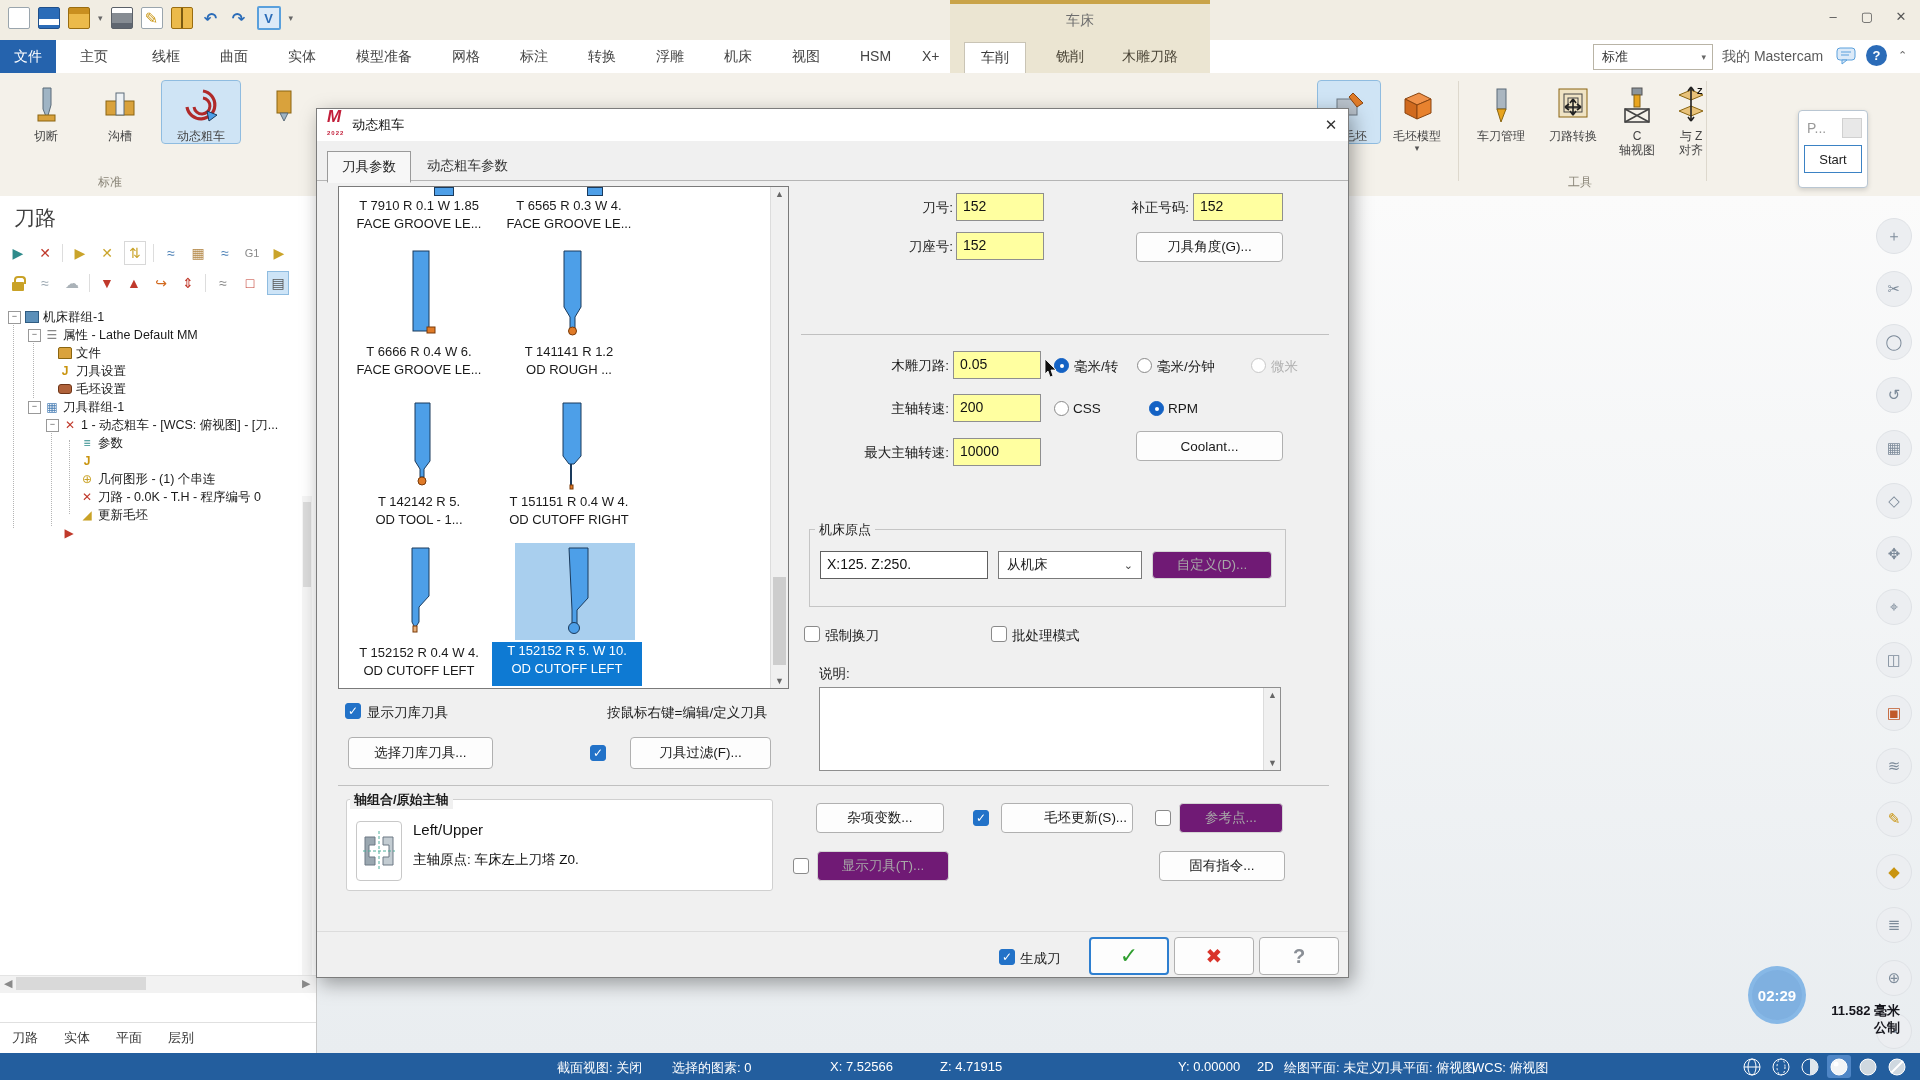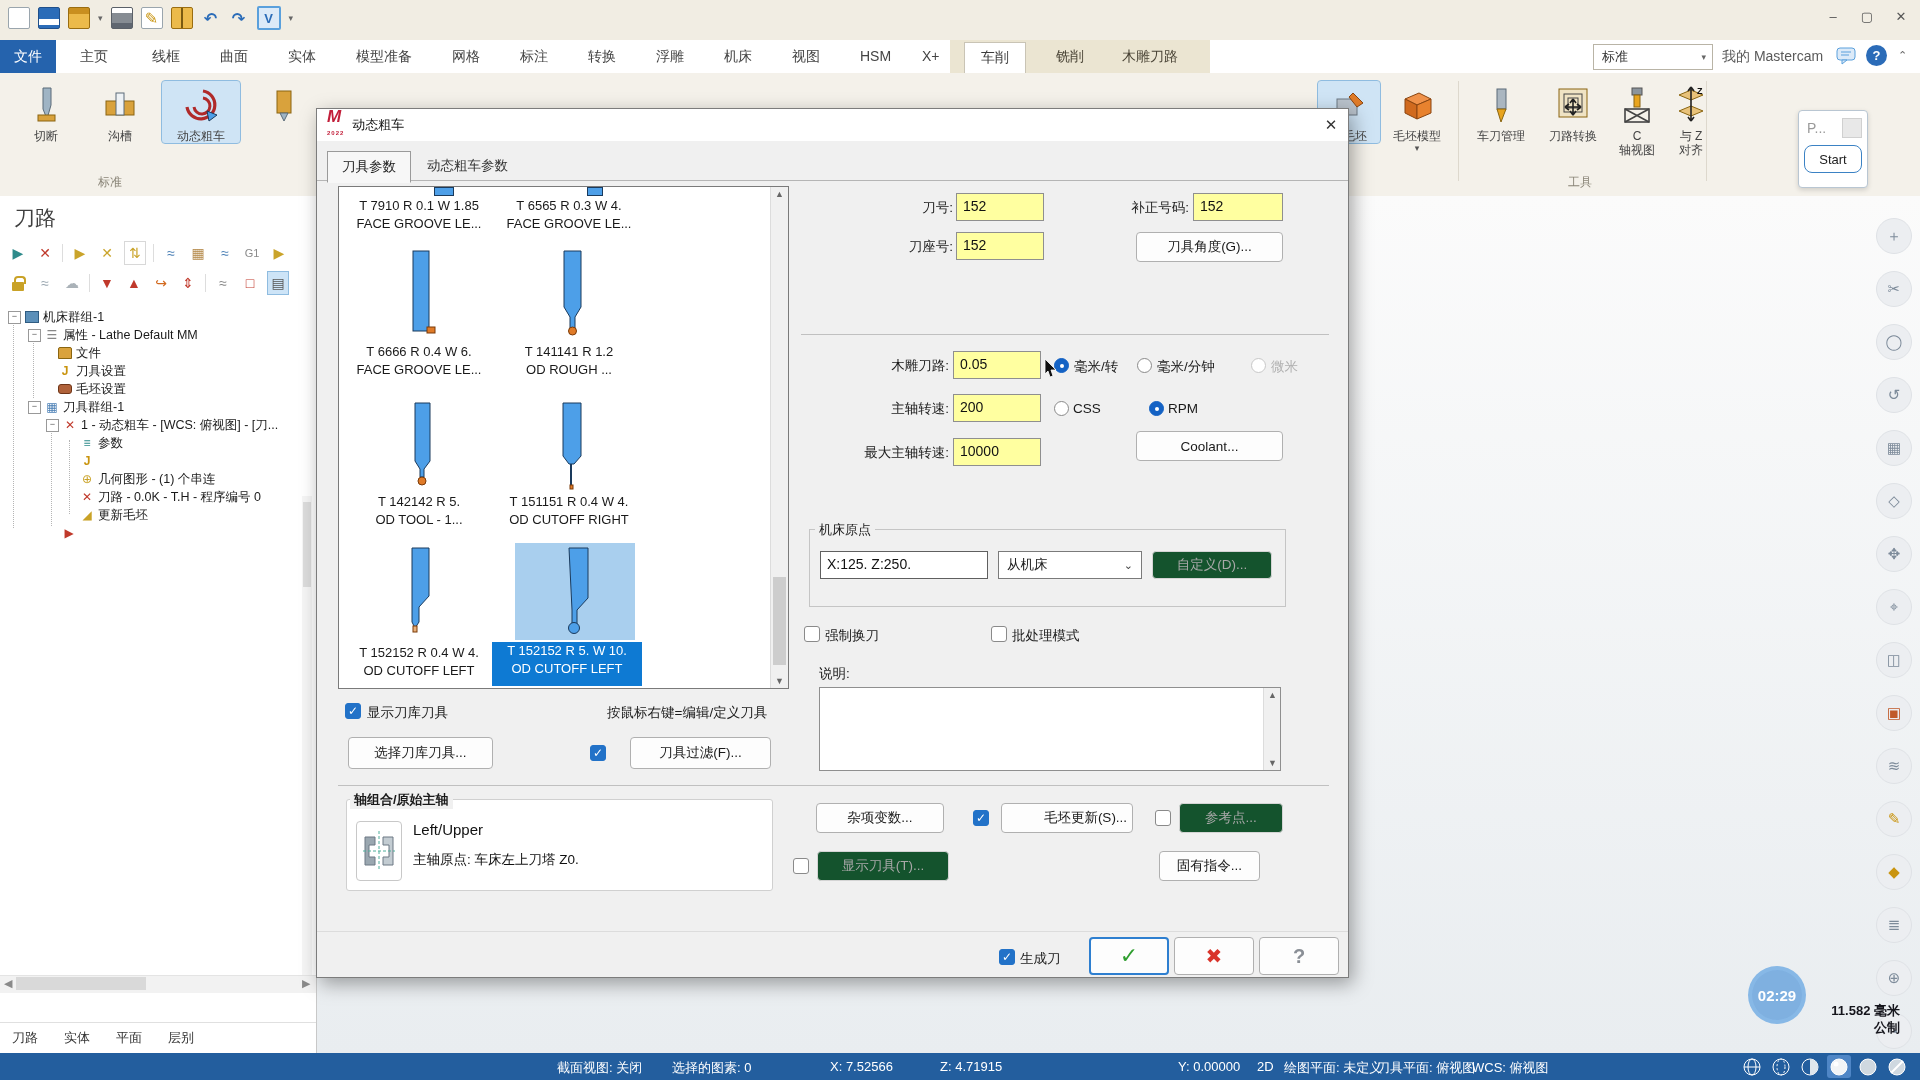--- a/index.html
+++ b/index.html
@@ -33,21 +33,21 @@
   .ritem .ric{width:44px;height:44px;margin:0 auto;display:flex;align-items:center;justify-content:center;}
   .ritem .rlb{font-size:12px;color:#444;line-height:14px;white-space:pre-line;margin-top:2px;}
   .ritem.hl{background:#cfe4f5;outline:1px solid #8fbce0;}
   .rgrouplbl{position:absolute;top:101px;font-size:12px;color:#8a8578;text-align:center;}
   .rsep{position:absolute;top:8px;width:1px;height:100px;background:#ddd8cd;}
   
   .fpanel{left:1798px;top:110px;width:68px;height:76px;background:#fff;border:1px solid #b9c6d2;border-radius:4px;box-shadow:0 2px 5px rgba(0,0,0,.15);}
   .fp-top{margin:5px;height:24px;display:flex;gap:3px;align-items:center;}
   .fp-p{color:#9a9a9a;font-size:14px;padding-left:3px;}
   .fp-x{width:18px;height:18px;background:#e8e8e8;border:1px solid #d0d0d0;margin-left:auto;}
-  .fp-start{margin:0 5px;height:26px;border:1px solid #3b82c4;border-radius:8px;background:#fff;
+  .fp-start{margin:0 5px;height:26px;border:1px solid #3b82c4;border-radius:0;background:#fff;
             display:flex;align-items:center;justify-content:center;font-size:13px;color:#222;}
   
   .gfx{left:316px;top:196px;width:1604px;height:857px;background:linear-gradient(#fbfbfb,#e9edf0);}
   .rtb{left:1874px;top:218px;width:40px;display:flex;flex-direction:column;gap:17px;align-items:center;}
   .rtbi{width:34px;height:34px;border-radius:50%;background:#eceef1;border:1px solid #dfe2e6;color:#7d8b9a;
         display:flex;align-items:center;justify-content:center;font-size:15px;}
   
   .lpanel{left:0;top:196px;width:316px;height:857px;background:#fff;border-right:1px solid #c8c8c8;}
   .lp-title{left:14px;top:8px;font-size:21px;color:#3f3f3f;}
   .lp-tools{position:absolute;left:8px;display:flex;gap:7px;align-items:center;height:26px;}
@@ -95,21 +95,21 @@
   .tl-img.sel{background:#a9cfee;}
   .tl-lab.sel{background:#0e7ad3;color:#fff;}
   .tlscroll{position:absolute;right:0;top:0;width:17px;height:100%;background:#f0f0f0;border-left:1px solid #dcdcdc;}
   .tlarrow{position:absolute;left:0;width:17px;text-align:center;color:#666;font-size:9px;}
   .tlthumb{position:absolute;left:2px;width:13px;background:#cdcdcd;}
   .fldlbl{position:absolute;font-size:13.5px;color:#1a1a1a;text-align:right;white-space:nowrap;}
   .yfield{position:absolute;background:#ffffa0;border:1px solid #8f8f8f;font-size:14px;color:#111;padding:4px 6px;box-sizing:border-box;}
   .wfield{position:absolute;background:#fff;border:1px solid #5f5f5f;font-size:14px;color:#111;padding:4px 6px;box-sizing:border-box;}
   .btn{position:absolute;background:#fdfdfd;border:1px solid #b0b0b0;border-radius:4px;font-size:13.5px;color:#1a1a1a;
        display:flex;align-items:center;justify-content:center;box-sizing:border-box;}
-  .btn.dis{color:#a8a8a8;background:#14532d;border-color:#d4d4d4;}
+  .btn.dis{color:#a8a8a8;background:#701a75;border-color:#d4d4d4;}
   .cb{position:absolute;width:16px;height:16px;border:1px solid #8a8a8a;border-radius:3px;background:#fff;box-sizing:border-box;}
   .cb.on{background:#2272c8;border-color:#2272c8;color:#fff;font-size:12px;line-height:14px;text-align:center;}
   .cblbl{position:absolute;font-size:13.5px;color:#1a1a1a;white-space:nowrap;}
   .radio{position:absolute;width:15px;height:15px;border-radius:50%;border:1px solid #8a8a8a;background:#fff;box-sizing:border-box;}
   .radio.on{background:#1462c4;border-color:#1462c4;}
   .radio.on:after{content:"";position:absolute;left:4.5px;top:4.5px;width:4px;height:4px;border-radius:50%;background:#fff;}
   .radio.dis{border-color:#c8c8c8;}
   .rlbl{position:absolute;font-size:13.5px;color:#1a1a1a;white-space:nowrap;}
   .rlbl.dis{color:#b0b0b0;}
   .grp{position:absolute;border:1px solid #c5c5c5;}
@@ -134,20 +134,24 @@
       <span class="qi" style="background:linear-gradient(#c98f1f 30%,#ecba4a 30%);border:1px solid #9a6d10;"></span>
       <span style="color:#666;font-size:9px;">▾</span>
       <span class="qi" style="background:linear-gradient(#fff 25%,#868c93 25%,#868c93 75%,#5f6670 75%);border:1px solid #5a6068;"></span>
       <span class="qi" style="background:#fff;border:1px solid #9aa5ad;color:#c9940f;">✎</span>
       <span class="qi" style="background:linear-gradient(90deg,#ecba4a 45%,#7a5a10 45%,#7a5a10 55%,#ecba4a 55%);border:1px solid #9a6d10;"></span>
       <span class="qi" style="color:#2b6cb8;font-weight:bold;">↶</span>
       <span class="qi" style="color:#2b6cb8;font-weight:bold;">↷</span>
       <span class="qi" style="background:#dceaf8;border:2px solid #5aa0dc;color:#2b6cb8;font-weight:bold;font-size:13px;">V</span>
       <span style="color:#666;font-size:9px;">▾</span>
     </div>
+    <div class="abs ctxzone">
+      <div class="abs ctxstripe"></div>
+      <div class="abs ctxlabel">车床</div>
+    </div>
     <div class="abs winbtns">
       <span class="winbtn">–</span>
       <span class="winbtn">▢</span>
       <span class="winbtn">✕</span>
     </div>
   </div>
 
   <div class="abs tabrow">
     <span class="mt file" style="left:0;">文件</span>
     <span class="mt" style="left:66px;">主页</span>
@@ -665,21 +669,21 @@
     <div class="abs" style="left:96px;top:712px;font-size:15px;color:#111;">Left/Upper</div>
     <div class="abs" style="left:96px;top:742px;font-size:13.5px;color:#111;">主轴原点: 车床左上刀塔  Z0.</div>
 
     <div class="btn" style="left:499px;top:694px;width:128px;height:30px;">杂项变数...</div>
     <span class="cb on" style="left:656px;top:701px;">✓</span>
     <div class="btn" style="left:684px;top:694px;width:132px;height:30px;padding-left:37px;">毛坯更新(S)...</div>
     <span class="cb" style="left:838px;top:701px;"></span>
     <div class="btn dis" style="left:862px;top:694px;width:104px;height:30px;">参考点...</div>
     <span class="cb" style="left:476px;top:749px;"></span>
     <div class="btn dis" style="left:500px;top:742px;width:132px;height:30px;">显示刀具(T)...</div>
-    <div class="btn" style="left:842px;top:742px;width:101px;height:30px;">固有指令...</div>
+    <div class="btn" style="left:842px;top:742px;width:126px;height:30px;">固有指令...</div>
 
     <div class="hr" style="left:0;top:822px;width:1031px;background:#dcdcdc;"></div>
     <span class="cb on" style="left:682px;top:840px;">✓</span>
     <span class="cblbl" style="left:703px;top:841px;">生成刀</span>
     <div class="btn okbtn" style="left:772px;top:828px;width:80px;height:38px;font-size:22px;color:#2f9e2f;font-weight:bold;">✓</div>
     <div class="btn" style="left:857px;top:828px;width:80px;height:38px;font-size:20px;color:#d9342b;font-weight:bold;">✖</div>
     <div class="btn" style="left:942px;top:828px;width:80px;height:38px;font-size:20px;color:#8a8f96;font-weight:bold;">?</div>
   </div>
 
 </div>

